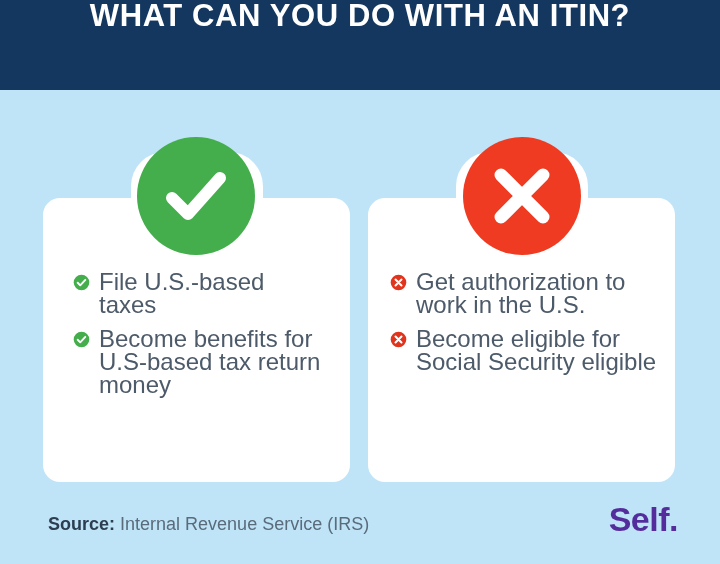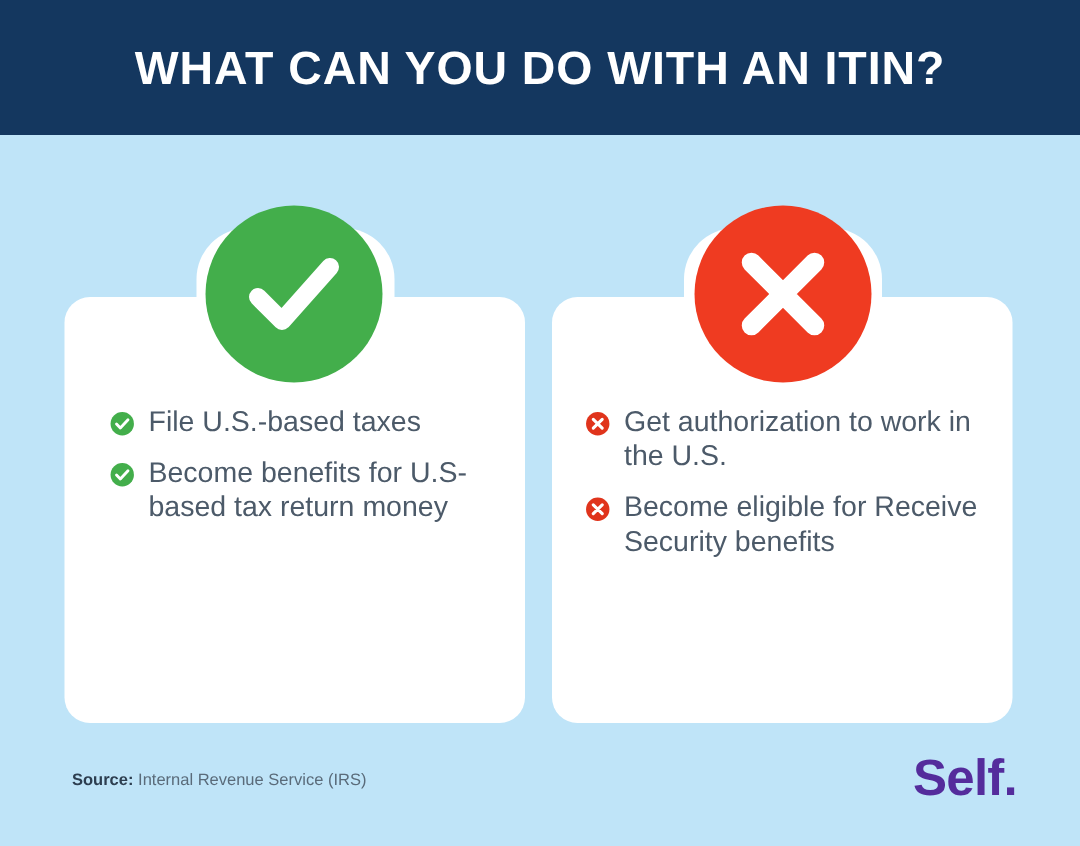--- a/index.html
+++ b/index.html
@@ -24,21 +24,20 @@
 
   
   .header-band {
     position: absolute;
     left: 0;
     top: 0;
     width: 720px;
     height: 90px;
     background: #14375f;
     display: flex;
-    align-items: center;
     justify-content: center;
   }
   .header-title {
     color: #ffffff;
     font-size: 31px;
     font-weight: bold;
     letter-spacing: 0.6px;
     text-align: center;
     line-height: 1;
     white-space: nowrap;
@@ -117,38 +116,38 @@
     flex: 0 0 auto;
     width: 17px;
     height: 17px;
     margin-top: 4px;
     margin-right: 9px;
   }
   .bullet-icon svg { display: block; }
 
   .item-text {
     color: #4c5a69;
-    font-size: 19px;
+    font-size: 24px;
     line-height: 23px;
     font-family: "Liberation Sans", sans-serif;
   }
 
   
   .footer {
     position: absolute;
     left: 0;
     bottom: 0;
     width: 720px;
     height: 74px;
   }
   .source-line {
     position: absolute;
     left: 48px;
     top: 24px;
-    font-size: 11px;
+    font-size: 18px;
     color: #5a6b7a;
     font-family: "Liberation Sans", sans-serif;
     white-space: nowrap;
     text-align: center;
   }
   .source-label {
     font-weight: bold;
     color: #2d3e50;
   }
   .brand-logo {
@@ -210,21 +209,21 @@
           </span>
           <span class="item-text">Get authorization to work in the U.S.</span>
         </li>
         <li class="list-item">
           <span class="bullet-icon">
             <svg width="17" height="17" viewBox="0 0 24 24">
               <circle cx="12" cy="12" r="11" fill="#e0341c"></circle>
               <path d="M7.8 7.8 L16.2 16.2 M16.2 7.8 L7.8 16.2" fill="none" stroke="#ffffff" stroke-width="2.9" stroke-linecap="round"></path>
             </svg>
           </span>
-          <span class="item-text">Become eligible for Receive Security benefits</span>
+          <span class="item-text">Become eligible for Social Security eligible</span>
         </li>
       </ul>
     </div>
 
     <div class="badge badge-check">
       <svg width="74" height="74" viewBox="0 0 74 74">
         <path d="M13 39 L29 55 L61 19" fill="none" stroke="#ffffff" stroke-width="12" stroke-linecap="round" stroke-linejoin="round"></path>
       </svg>
     </div>
 

